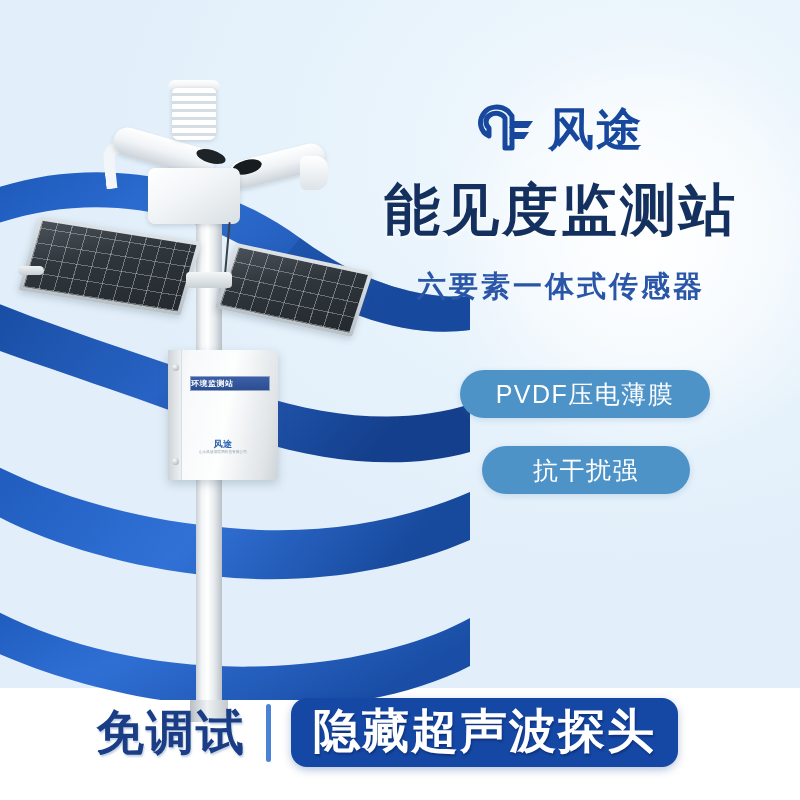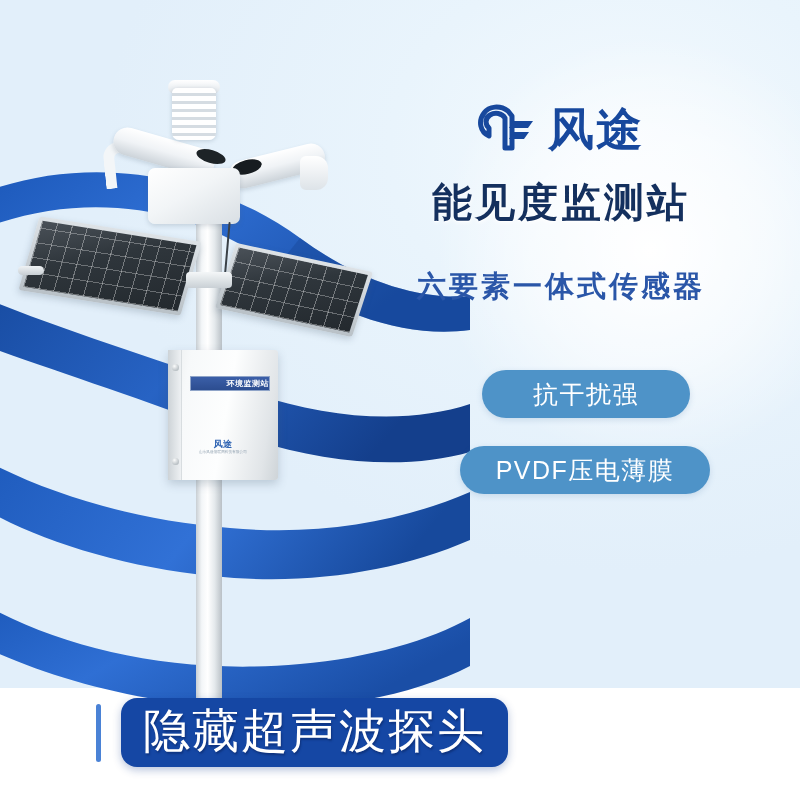--- a/index.html
+++ b/index.html
@@ -142,21 +142,21 @@
   }
   .cabinet-edge {
     position:absolute; left:0; top:0; width:14px; height:100%;
     background:linear-gradient(90deg,#cdd3d7,#eef1f3);
     border-right:1px solid #d8dde0;
   }
   .cab-label {
     position:absolute; left:22px; top:26px; width:80px; height:15px;
     background:linear-gradient(180deg,#3b5fa8,#2c4d90);
     border:1px solid #8fa4c8;
-    display:flex; align-items:center; justify-content:flex-end;
+    display:flex; align-items:center; justify-content:flex-start;
   }
   .cab-label span {
     color:#ffffff; font-size:8px; letter-spacing:.5px; font-weight:bold;
     white-space:nowrap; transform:scaleY(.95);
   }
   .cab-logo {
     position:absolute; left:0; right:0; top:88px;
     text-align:center; color:#2f64b3; font-size:9px; font-weight:bold;
     letter-spacing:.3px;
   }
@@ -177,21 +177,21 @@
   }
   .brand-mark { width:58px; height:50px; }
   .brand-name {
     font-size:46px; font-weight:bold; color:#17489d;
     letter-spacing:2px; line-height:1;
   }
 
   .headline {
     position:absolute; left:332px; top:182px; width:458px;
     text-align:center;
-    font-size:40px; font-weight:bold; color:#14305e;
+    font-size:56px; font-weight:bold; color:#14305e;
     letter-spacing:3px; line-height:1;
     text-shadow:0 1px 0 #ffffff, 0 2px 4px rgba(255,255,255,.85);
   }
   .subhead {
     position:absolute; left:332px; top:272px; width:458px;
     text-align:center;
     font-size:29px; color:#2a56a8; letter-spacing:3px; line-height:1;font-weight:bold;
   }
 
   .pills { position:absolute; left:448px; top:370px; width:300px; }
@@ -222,21 +222,21 @@
     width:5px; height:58px; border-radius:3px;
     background:#4a82d6;
   }
   .bottom-box {
     background:#1547a4;
     border-radius:16px;
     padding:8px 22px 12px 22px;
     box-shadow:0 3px 8px rgba(20,60,140,.3);
   }
   .bottom-box span {
-    font-size:47px; font-weight:normal; color:#ffffff;
+    font-size:47px; font-weight:bold; color:#ffffff;
     letter-spacing:2px; line-height:1.05;
     text-shadow:1px 2px 2px rgba(10,35,95,.55);
   }
 </style>
 </head>
 <body>
 
 <div class="poster">
 
   <div class="sky"></div>
@@ -314,26 +314,27 @@
         <path d="M36 28 L51 28 L46 35 L31 35 Z" fill="#17489d"></path>
       </svg>
     </span>
     <span class="brand-name">风途</span>
   </div>
 
   <div class="headline">能见度监测站</div>
   <div class="subhead">六要素一体式传感器</div>
 
   <div class="pills">
+    <div class="pill w1">PVDF压电薄膜</div>
     <div class="pill w2">抗干扰强</div>
-    <div class="pill w1">PVDF压电薄膜</div>
   </div>
 
   <div class="bottom">
     <div class="bottom-inner">
+      <span class="bottom-left">免调试</span>
       <span class="divider"></span>
       <span class="bottom-box">
         <span>隐藏超声波探头</span>
       </span>
     </div>
   </div>
 
 </div>
 
 </body></html>

